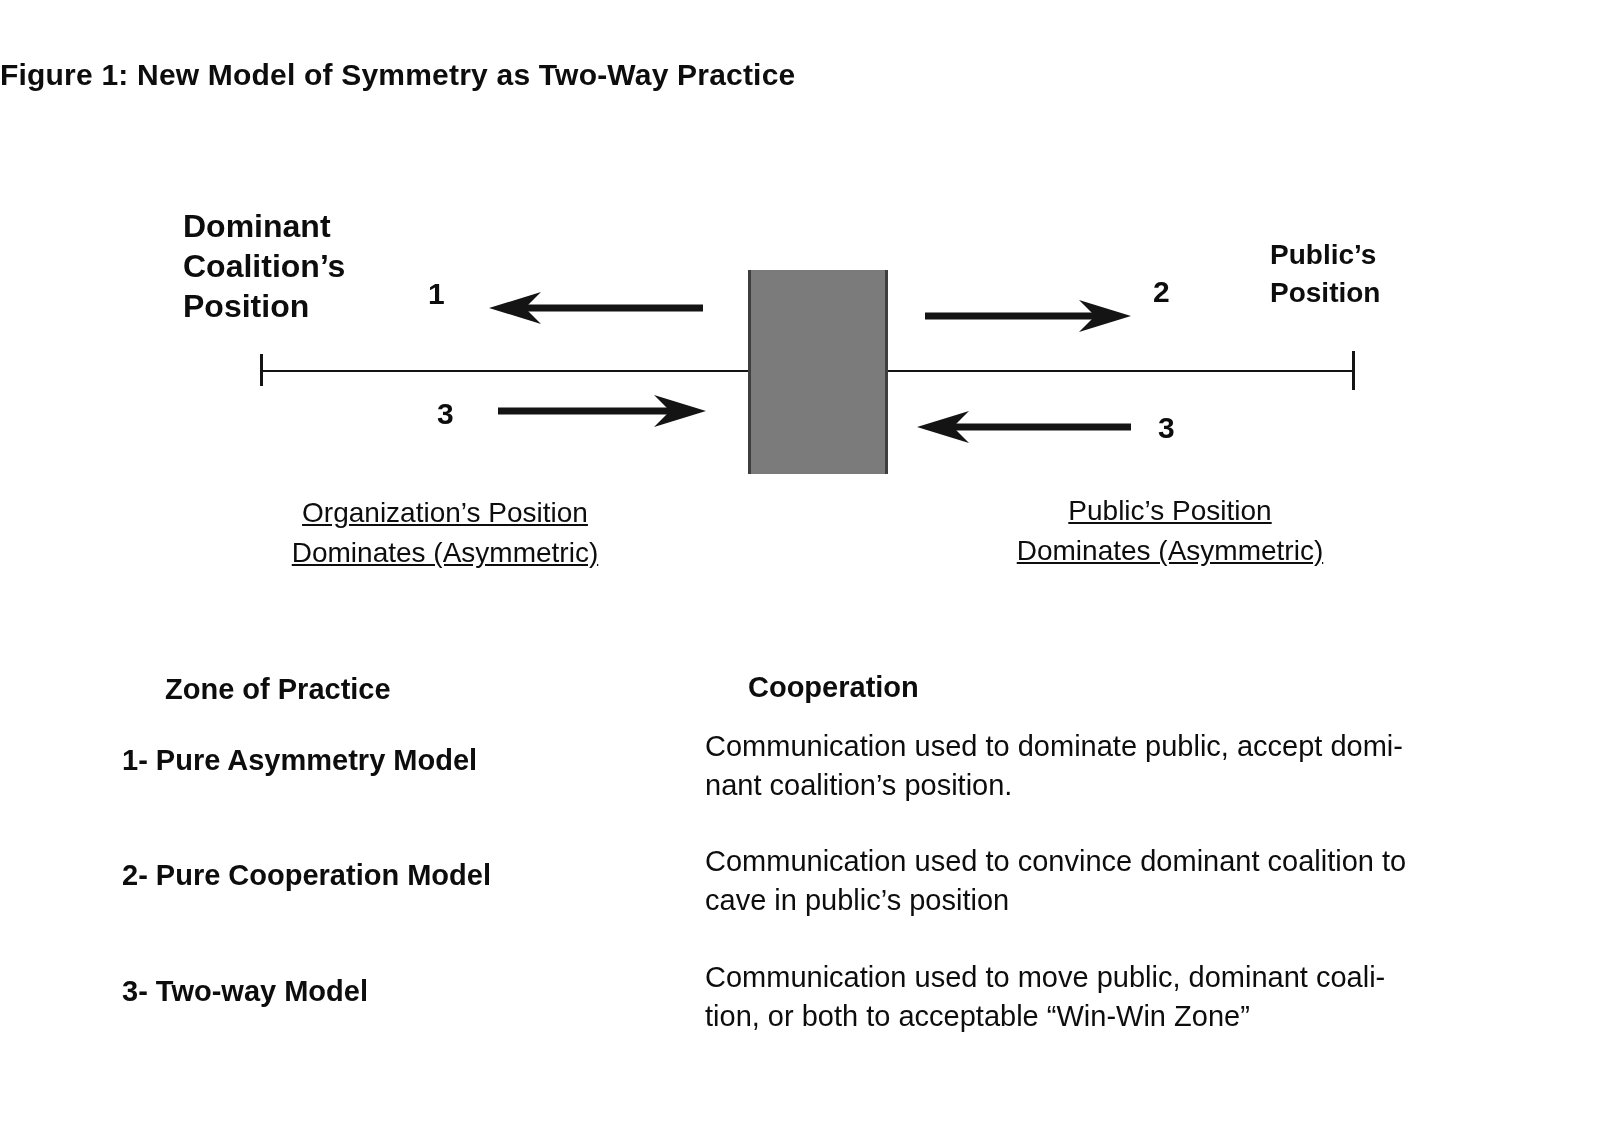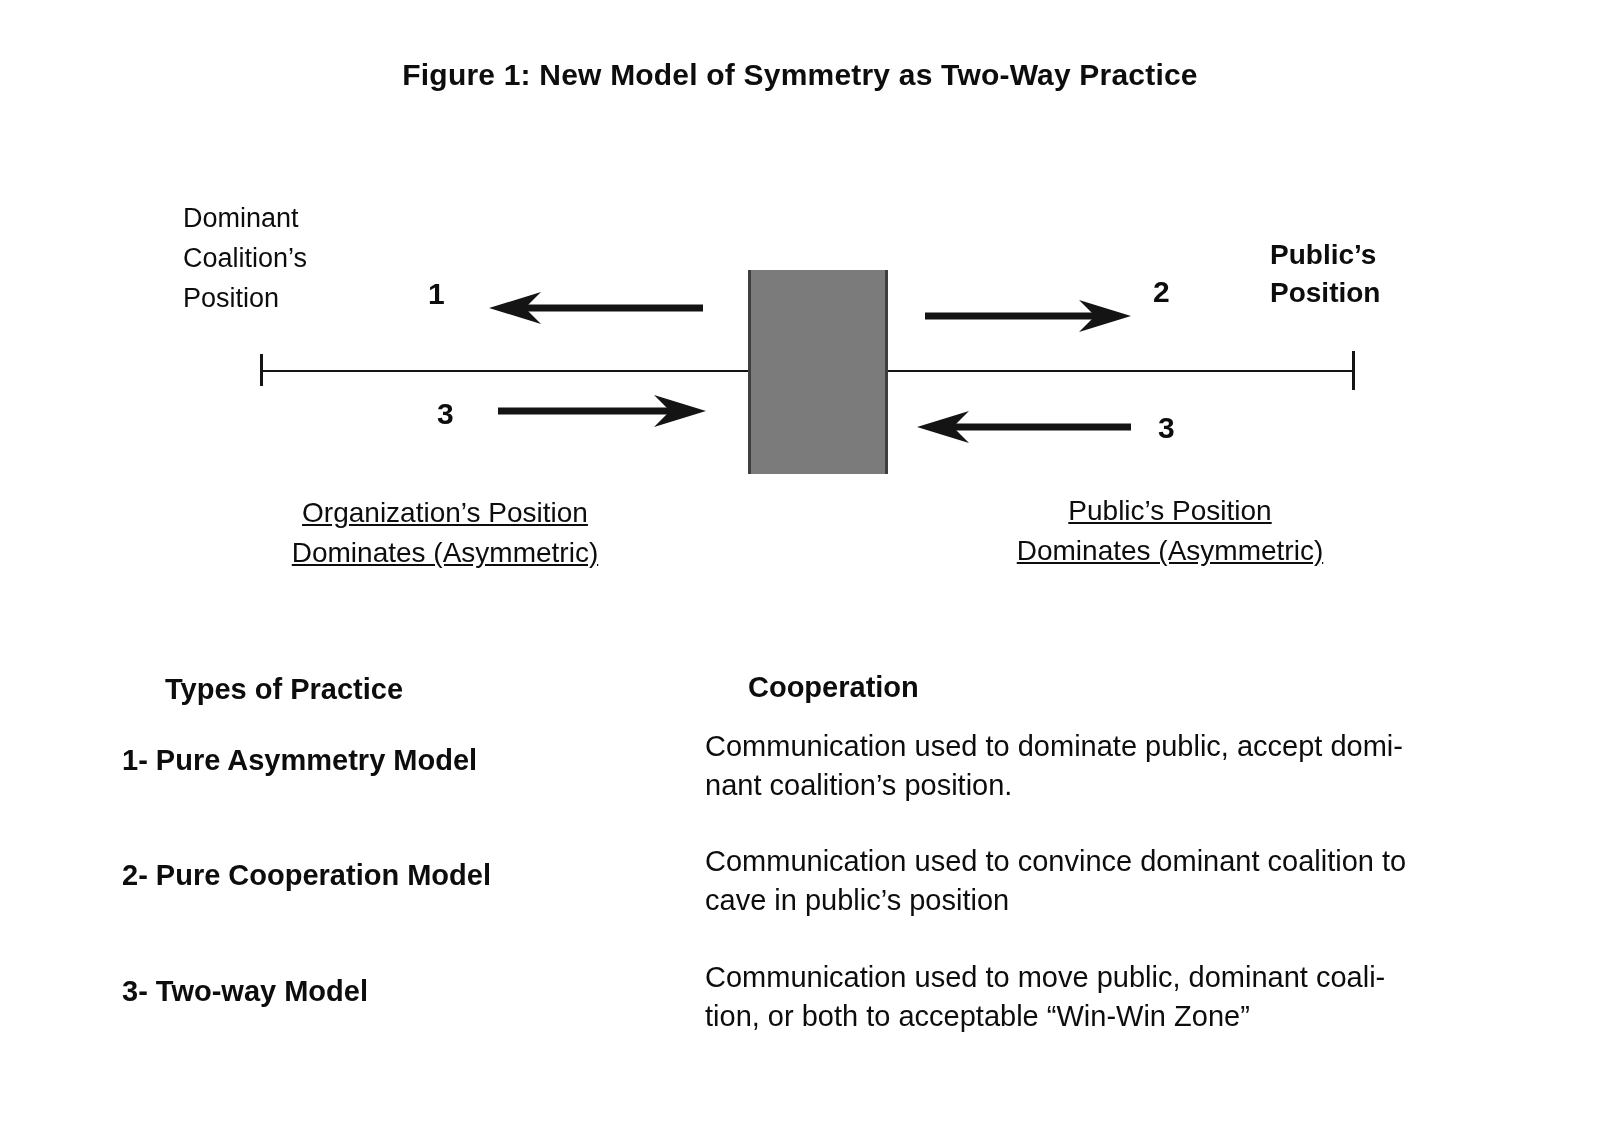--- a/index.html
+++ b/index.html
@@ -3,31 +3,31 @@
 <meta charset="utf-8">
 <style>
   html,body { margin:0; padding:0; background:#ffffff; }
   .canvas {
     position:relative; width:1600px; height:1125px; background:#ffffff;
     font-family:"Liberation Sans", sans-serif; color:#0d0d0d; overflow:hidden;
   }
   .pre { white-space:pre-line; }
 
   .fig-title {
-    position:absolute; top:58px; left:0; width:1600px; text-align:center;
+    position:absolute; top:58px; left:0; width:1600px; 
     font-size:30px; font-weight:bold; letter-spacing:0.2px;
   }
 
   
   .winwin-label {
     position:absolute; top:196px; left:655px; width:300px; text-align:center;
     font-size:29px; font-weight:bold;
   }
   .left-endpoint {
-    position:absolute; top:198px; left:183px; font-size:27px; font-weight:normal;
+    position:absolute; top:206px; left:183px; font-size:32px; font-weight:bold;
     line-height:40px;
   }
   .right-endpoint {
     position:absolute; top:236px; left:1270px; font-size:28px; font-weight:bold;
     line-height:38px;
   }
   .axis-line { position:absolute; top:370px; left:262px; width:1093px; height:2px; background:#141414; }
   .tick { position:absolute; width:3px; background:#141414; }
   .tick-left  { left:260px; top:354px; height:32px; }
   .tick-right { left:1352px; top:351px; height:39px; }
@@ -119,21 +119,21 @@
   <div class="num num-1">1</div>
   <div class="num num-2">2</div>
   <div class="num num-3l">3</div>
   <div class="num num-3r">3</div>
 
   <div class="zone-caption cap-left pre">Organization’s Position
 Dominates (Asymmetric)</div>
   <div class="zone-caption cap-right pre">Public’s Position
 Dominates (Asymmetric)</div>
 
-  <div class="col-header hdr-type">Types of Practice</div>
+  <div class="col-header hdr-type">Zone of Practice</div>
   <div class="col-header hdr-expl">Cooperation</div>
 
   <div class="legend-row row1">
     <div class="row-type">1- Pure Asymmetry Model</div>
     <div class="row-expl pre">Communication used to dominate public, accept domi-
 nant coalition’s position.</div>
   </div>
   <div class="legend-row row2">
     <div class="row-type">2- Pure Cooperation Model</div>
     <div class="row-expl pre">Communication used to convince dominant coalition to

